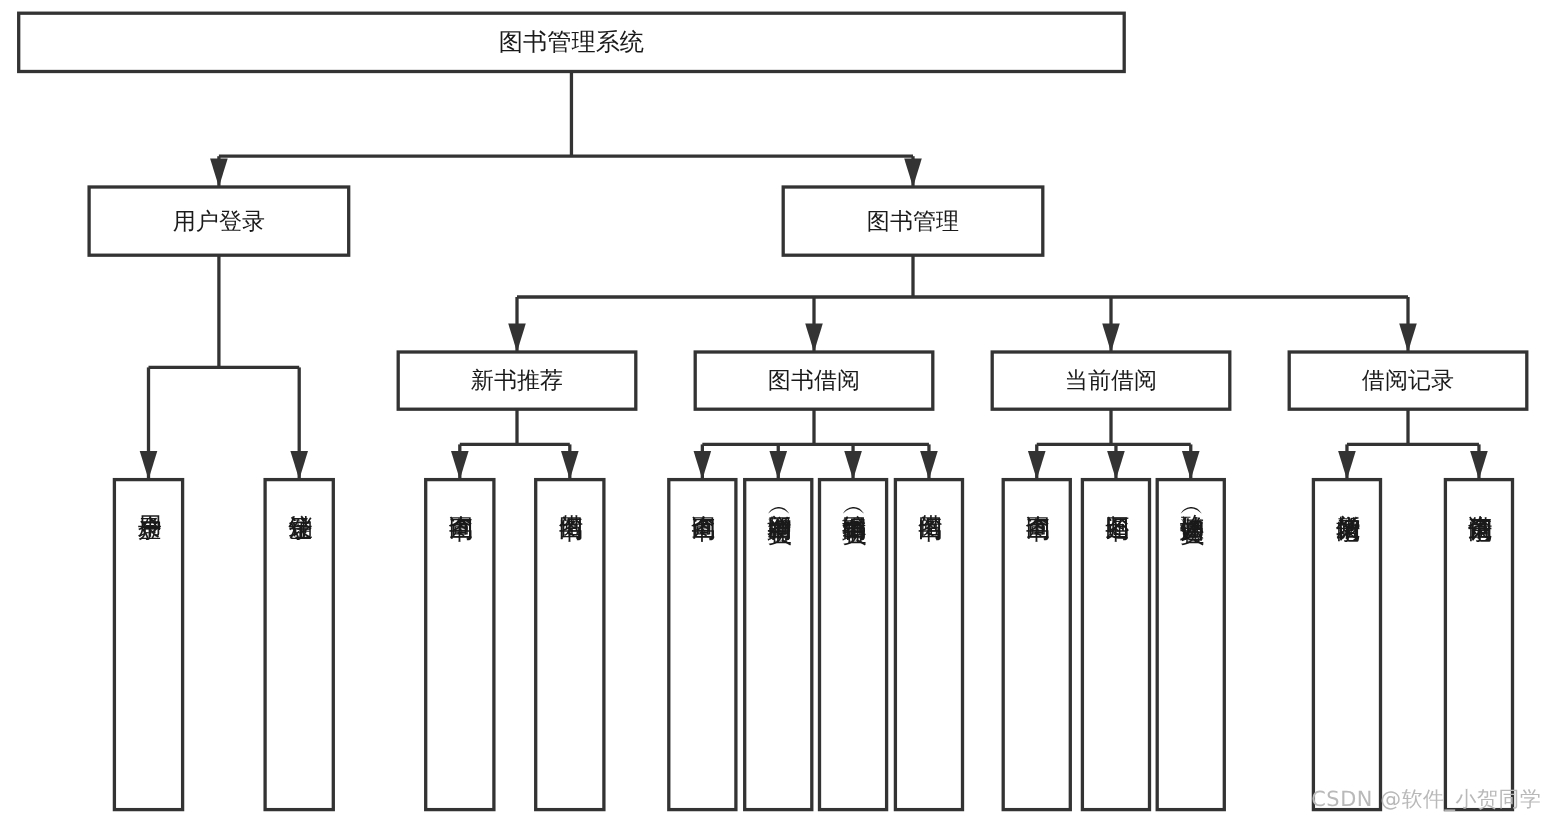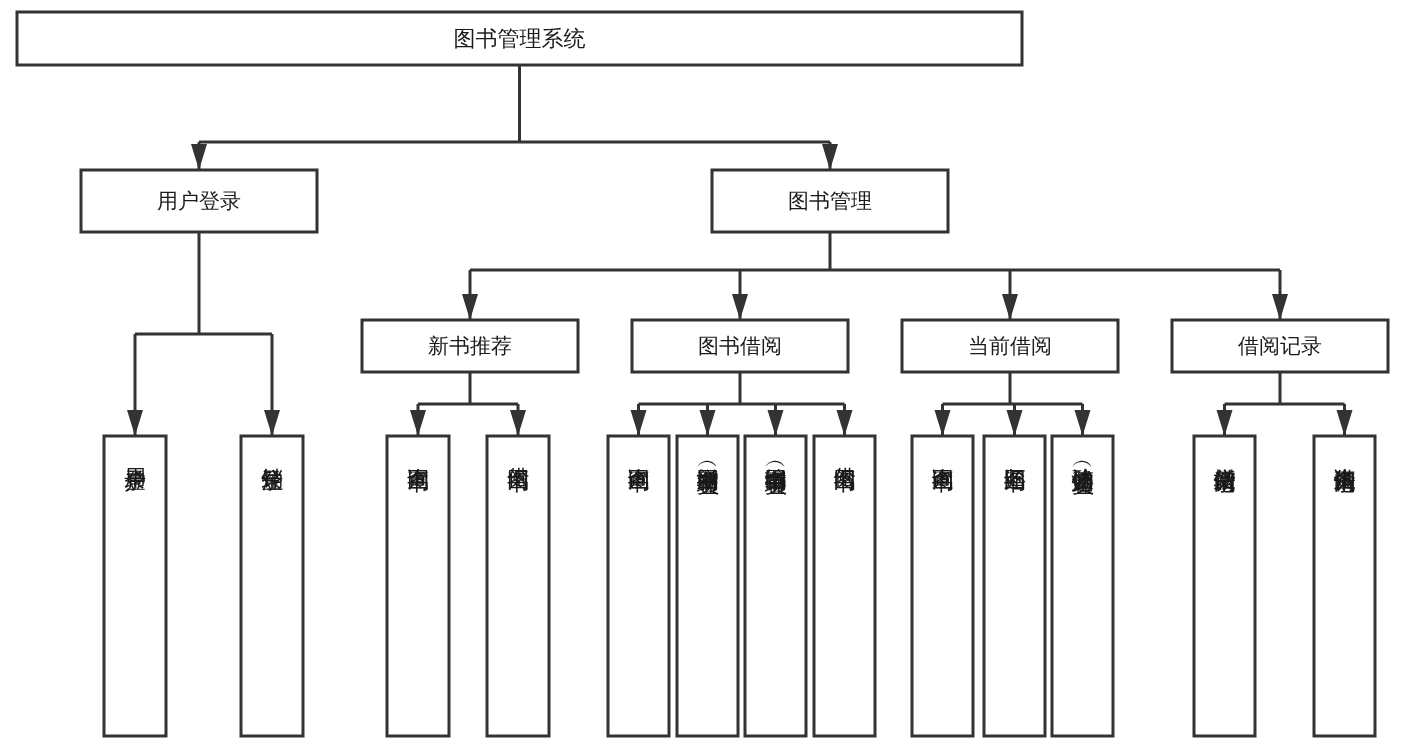--- a/index.html
+++ b/index.html
@@ -182,13 +182,14 @@
       <div class="leaf-label" style="left: 608px; top: 450px; width: 61px; height: 278px;">查询图书</div>
       <div class="leaf-label" style="left: 677px; top: 450px; width: 61px; height: 278px;">新增图书（管理员）</div>
       <div class="leaf-label" style="left: 745px; top: 450px; width: 61px; height: 278px;">编辑图书（管理员）</div>
       <div class="leaf-label" style="left: 814px; top: 450px; width: 61px; height: 278px;">借阅图书</div>
       <div class="leaf-label" style="left: 912px; top: 450px; width: 61px; height: 278px;">查询图书</div>
       <div class="leaf-label" style="left: 984px; top: 450px; width: 61px; height: 278px;">归还图书</div>
       <div class="leaf-label" style="left: 1052px; top: 450px; width: 61px; height: 278px;">确认归还（管理员）</div>
       <div class="leaf-label" style="left: 1194px; top: 450px; width: 61px; height: 278px;">新增借阅记录</div>
       <div class="leaf-label" style="left: 1314px; top: 450px; width: 61px; height: 278px;">查询借阅记录</div>
     </div>
+  <div class="watermark">CSDN @软件_小贺同学</div>
 </div>
 
 </body></html>

